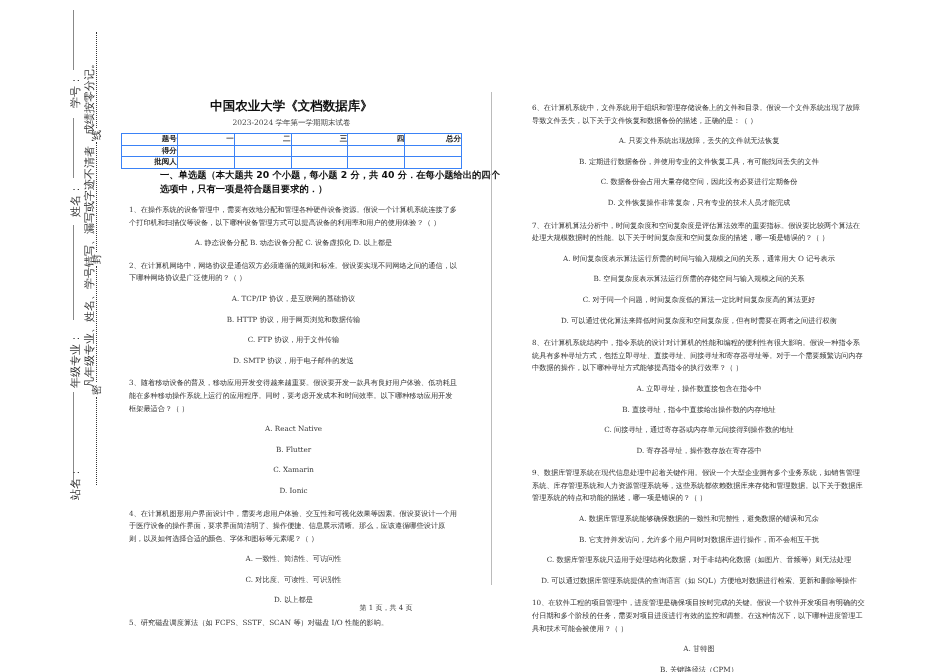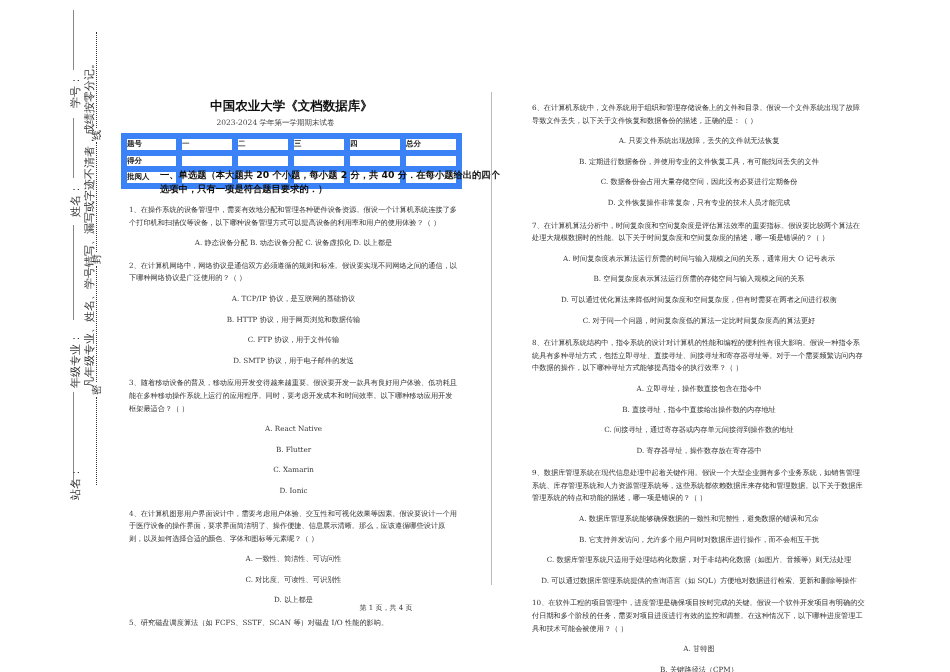--- a/index.html
+++ b/index.html
@@ -6,23 +6,23 @@
   body { width:950px; height:672px; background:#ffffff; position:relative; overflow:hidden;
          font-family:"DejaVu Serif","Liberation Serif",serif; color:#222; }
   .binding { position:absolute; left:0; top:0; width:110px; height:672px; }
   .vtext { position:absolute; transform-origin:left top; transform:rotate(-90deg); white-space:nowrap;
            font-size:11px; color:#333; }
   .vline { position:absolute; width:0; border-left:1px solid #888; }
   .vdots { position:absolute; width:0; border-left:1.5px dotted #333; }
   .page-col { position:absolute; font-size:7.2px; line-height:12.6px; color:#333; }
   .title { position:absolute; left:121px; width:341px; top:98px; text-align:center; font-family:Liberation Serif, serif;
            font-weight:bold; font-size:12.5px; color:#111; }
-  .subtitle { position:absolute; left:105px; width:341px; top:118px; text-align:center; font-size:7.5px; color:#444; }
+  .subtitle { position:absolute; left:121px; width:341px; top:118px; text-align:center; font-size:7.5px; color:#444; }
   table.score { position:absolute; left:121px; top:133px; width:341px; border-collapse:collapse; font-size:7.5px; }
-  table.score td { border:6px solid #3b82f6; height:10.5px; text-align:left; padding:0; font-family:Liberation Mono, monospace; font-weight:bold; color:#222; }
+  table.score td { border:1px solid #3b82f6; height:10.5px; text-align:right; padding:0; font-family:Liberation Mono, monospace; font-weight:bold; color:#222; }
   .section-head { position:absolute; left:121px; top:168px; width:345px; font-family:"DejaVu Sans","Liberation Sans",sans-serif; font-weight:bold;
                   font-size:9.3px; line-height:14px; color:#111;margin-left:39px; }
   .q { margin-bottom:10px; }
   .q p { margin:8px; }
   .opt { margin:0;text-align:center; }
   .divider { position:absolute; left:491px; top:92px; height:493px; border-left:1.5px solid #bbb; }
   .footer { position:absolute; left:0; width:772px; top:603px; text-align:center; font-size:7px; color:#333; }
 </style>
 </head>
 <body>
@@ -119,22 +119,22 @@
     <p>6、在计算机系统中，文件系统用于组织和管理存储设备上的文件和目录。假设一个文件系统出现了故障导致文件丢失，以下关于文件恢复和数据备份的描述，正确的是：（ ）</p>
     <p class="opt">A. 只要文件系统出现故障，丢失的文件就无法恢复</p>
     <p class="opt">B. 定期进行数据备份，并使用专业的文件恢复工具，有可能找回丢失的文件</p>
     <p class="opt">C. 数据备份会占用大量存储空间，因此没有必要进行定期备份</p>
     <p class="opt">D. 文件恢复操作非常复杂，只有专业的技术人员才能完成</p>
   </div>
   <div class="q">
     <p>7、在计算机算法分析中，时间复杂度和空间复杂度是评估算法效率的重要指标。假设要比较两个算法在处理大规模数据时的性能。以下关于时间复杂度和空间复杂度的描述，哪一项是错误的？（ ）</p>
     <p class="opt">A. 时间复杂度表示算法运行所需的时间与输入规模之间的关系，通常用大 O 记号表示</p>
     <p class="opt">B. 空间复杂度表示算法运行所需的存储空间与输入规模之间的关系</p>
+    <p class="opt">C. 对于同一个问题，时间复杂度低的算法一定比时间复杂度高的算法更好</p>
     <p class="opt">D. 可以通过优化算法来降低时间复杂度和空间复杂度，但有时需要在两者之间进行权衡</p>
-    <p class="opt">C. 对于同一个问题，时间复杂度低的算法一定比时间复杂度高的算法更好</p>
   </div>
   <div class="q">
     <p>8、在计算机系统结构中，指令系统的设计对计算机的性能和编程的便利性有很大影响。假设一种指令系统具有多种寻址方式，包括立即寻址、直接寻址、间接寻址和寄存器寻址等。对于一个需要频繁访问内存中数据的操作，以下哪种寻址方式能够提高指令的执行效率？（ ）</p>
     <p class="opt">A. 立即寻址，操作数直接包含在指令中</p>
     <p class="opt">B. 直接寻址，指令中直接给出操作数的内存地址</p>
     <p class="opt">C. 间接寻址，通过寄存器或内存单元间接得到操作数的地址</p>
     <p class="opt">D. 寄存器寻址，操作数存放在寄存器中</p>
   </div>
   <div class="q">
     <p>9、数据库管理系统在现代信息处理中起着关键作用。假设一个大型企业拥有多个业务系统，如销售管理系统、库存管理系统和人力资源管理系统等，这些系统都依赖数据库来存储和管理数据。以下关于数据库管理系统的特点和功能的描述，哪一项是错误的？（ ）</p>

